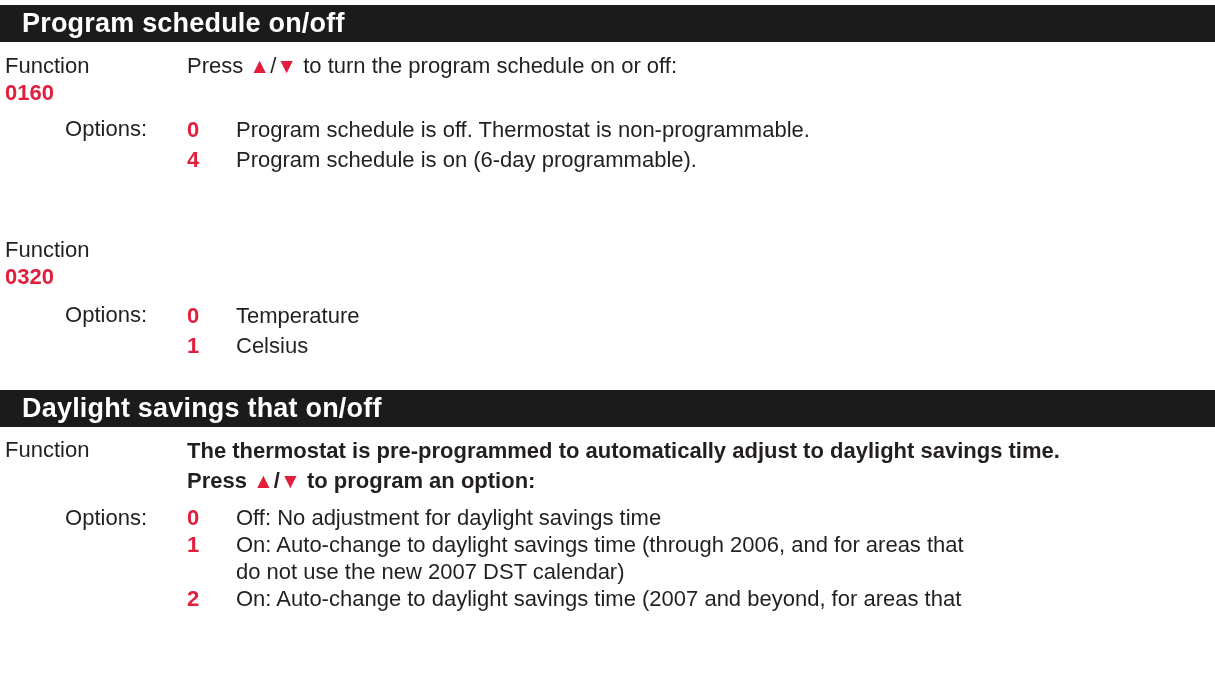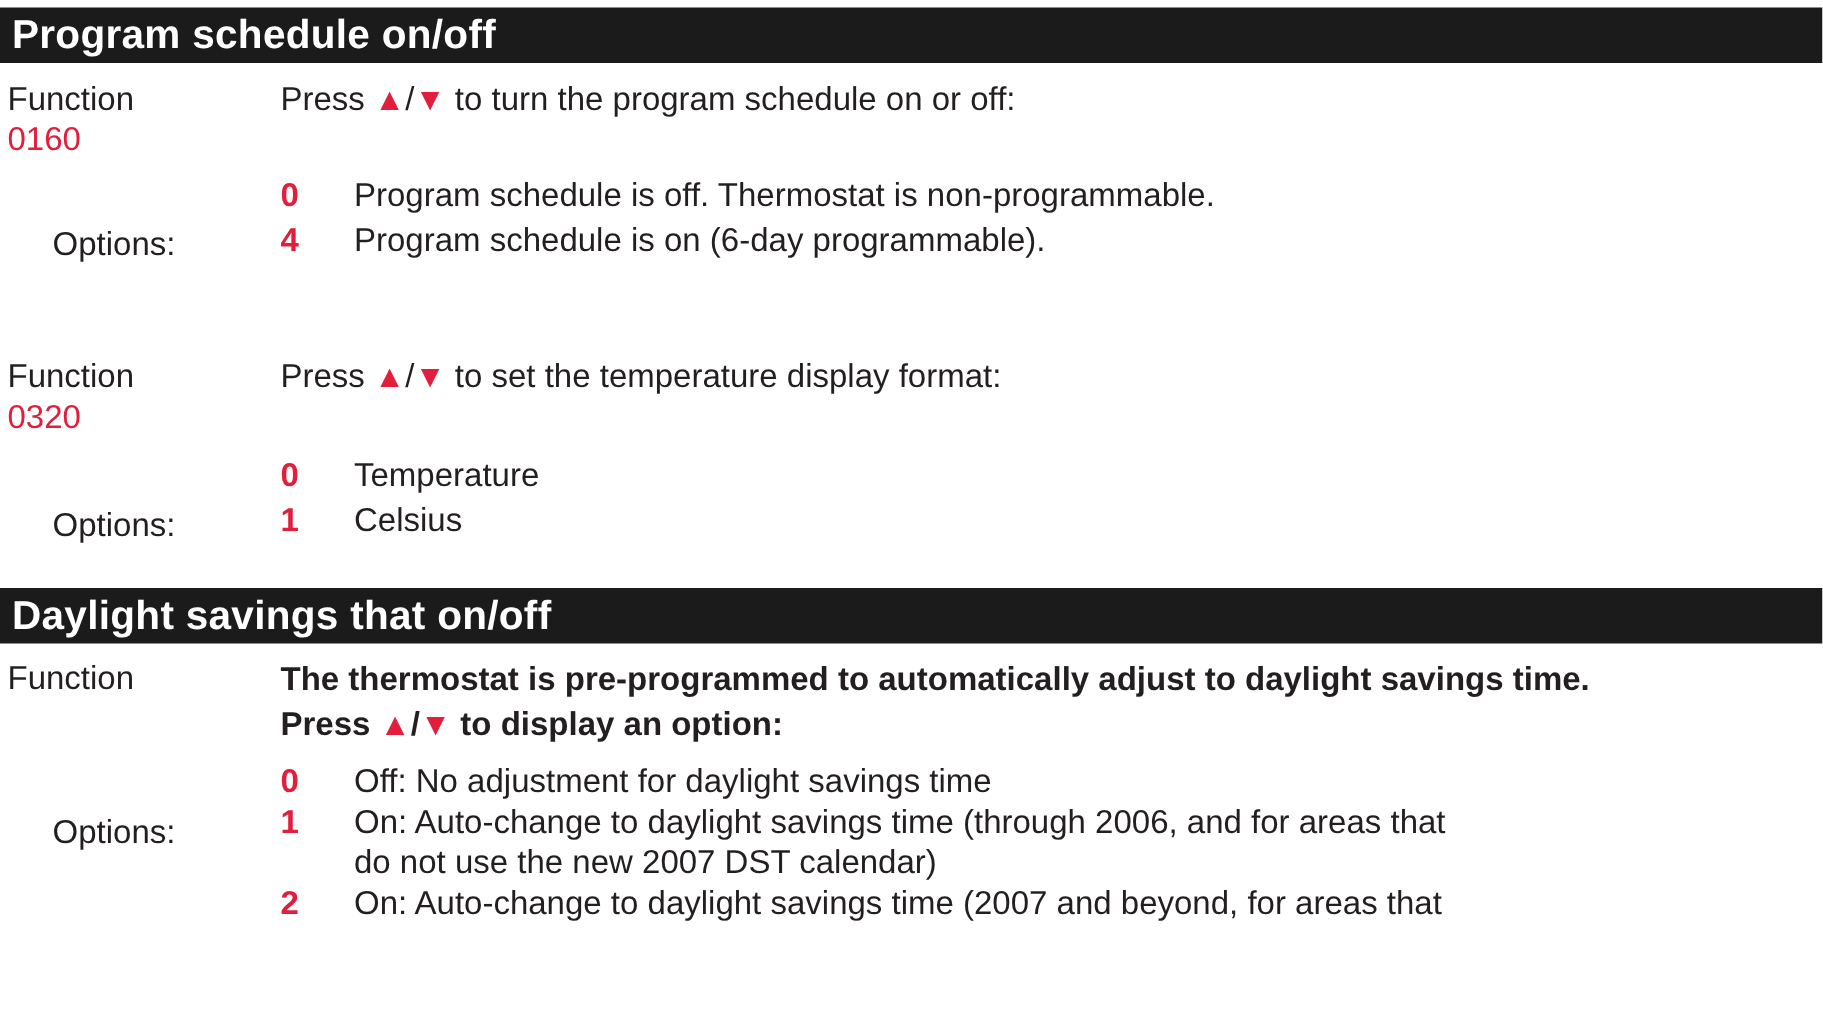--- a/index.html
+++ b/index.html
@@ -21,37 +21,36 @@
     line-height: 27px;
     overflow: hidden;
   }
   .section-header {
     background: var(--header_bg);
     color: var(--header_text);
     font-weight: 700;
     font-size: 27px;
     height: 37px;
     line-height: 37px;
-    padding-left: 8px;
+    padding-left: 22px;
     letter-spacing: 0.2px;
     width: 1215px;
   }
   .row { display: flex; }
   .col-left {
     flex: 0 0 187px;
     width: 187px;
     padding-left: 5px;
   }
   .col-right { flex: 1 1 auto; min-width: 0; }
   .options-label {
-    text-align: center;
+    text-align: right;
     padding-right: 40px;
-    margin-top: 34px;
   }
-  .function-code { font-weight: 400; color: var(--red); }
+  .function-code { font-weight: 700; color: var(--red); }
   .red { color: var(--red); }
   .tri { font-size: 21px; }
   .option-row { display: flex; }
   .opt-num {
     flex: 0 0 49px;
     width: 49px;
     font-weight: 700;
     color: var(--red);
   }
   .opt-text { flex: 1 1 auto; min-width: 0; }
@@ -112,23 +111,20 @@
   </div>
 </section>
 
 <section class="func-section s2">
   <div class="section-body">
     <div class="row">
       <div class="col-left">
         <div>Function</div>
         <div class="function-code">0320</div>
       </div>
-      <div class="col-right">
-        <div class="desc-line"><span>Press </span><span class="red tri">▲</span><span>/</span><span class="red tri">▼</span><span> to set the temperature display format:</span></div>
-      </div>
     </div>
     <div class="row options-block">
       <div class="col-left options-label">Options:</div>
       <div class="col-right">
         <div class="option-row">
           <span class="opt-num">0</span>
           <div class="opt-text">
             <div>Temperature</div>
           </div>
         </div>
@@ -147,21 +143,21 @@
   <div class="section-header">
     <span>Daylight savings that on/off</span>
   </div>
   <div class="section-body">
     <div class="row">
       <div class="col-left">
         <div>Function</div>
       </div>
       <div class="col-right desc-lines">
         <div>The thermostat is pre-programmed to automatically adjust to daylight savings time.</div>
-        <div class="desc-line"><span>Press </span><span class="red tri">▲</span><span>/</span><span class="red tri">▼</span><span> to display an option:</span></div>
+        <div class="desc-line"><span>Press </span><span class="red tri">▲</span><span>/</span><span class="red tri">▼</span><span> to program an option:</span></div>
       </div>
     </div>
     <div class="row options-block">
       <div class="col-left options-label">Options:</div>
       <div class="col-right">
         <div class="option-row">
           <span class="opt-num">0</span>
           <div class="opt-text">
             <div>Off: No adjustment for daylight savings time</div>
           </div>

